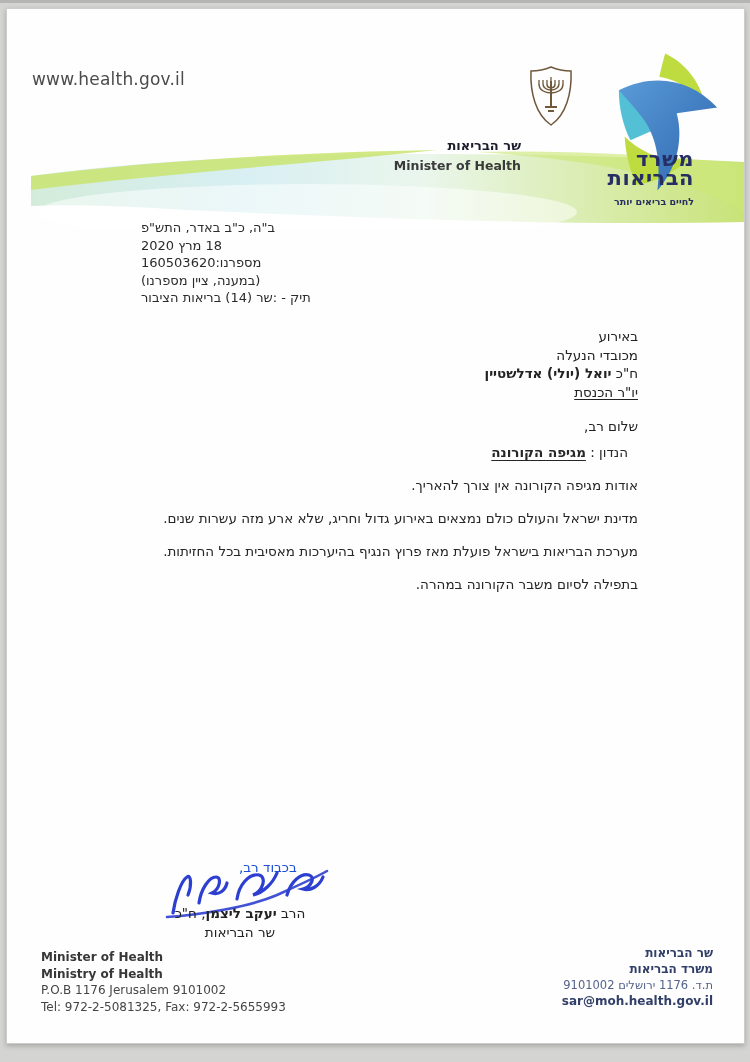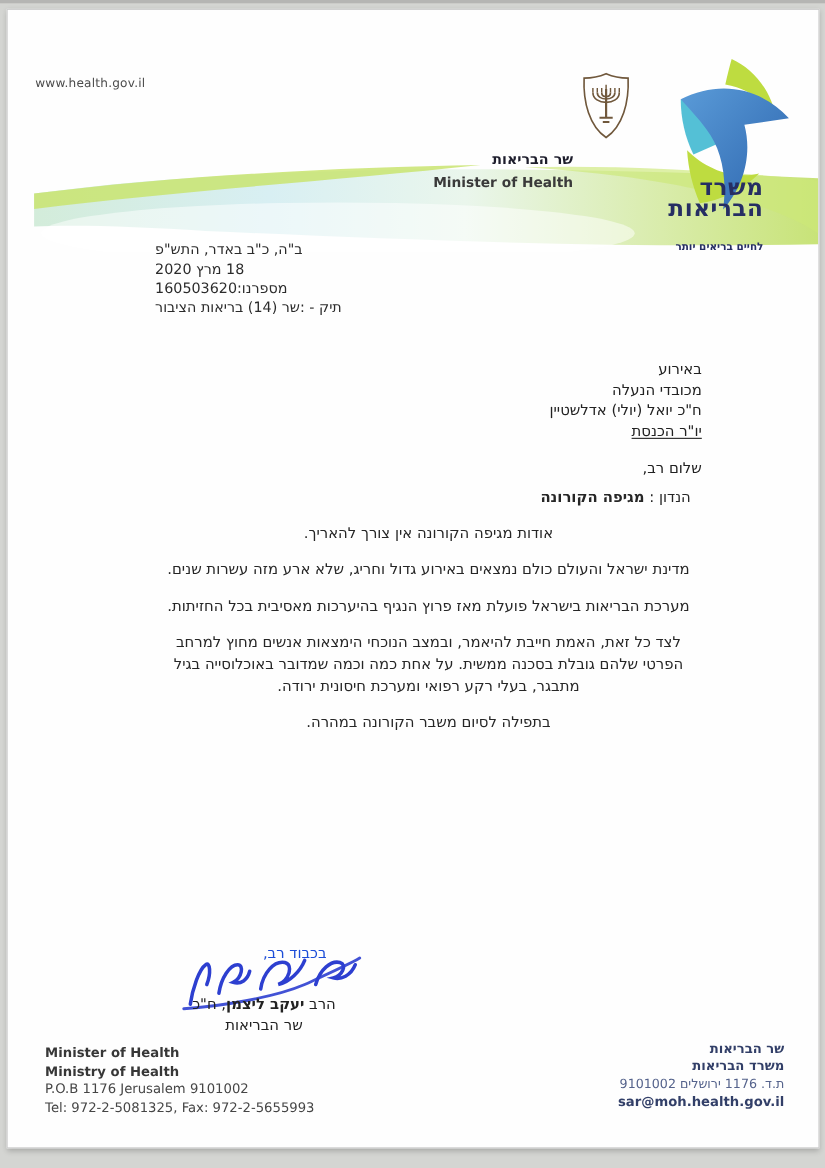--- a/index.html
+++ b/index.html
@@ -13,42 +13,42 @@
   .page{
     position:absolute;left:6px;top:8px;width:737px;height:1034px;
     background:#fefefe;border:1px solid #cccccc;
     box-shadow:0 2px 5px rgba(0,0,0,.22);
     overflow:hidden;
   }
   .abs{position:absolute;}
   .rtl{direction:rtl;}
   .pre{white-space:pre;}
 
-  .website{left:25px;top:60px;font-size:11px;color:#4b4b4b;letter-spacing:.2px;}
+  .website{left:25px;top:60px;font-size:17px;color:#4b4b4b;letter-spacing:.2px;}
 
-  .logo-text{right:50px;top:152px;text-align:right;color:#262e63;line-height:19px;}
+  .logo-text{right:50px;top:141px;text-align:right;color:#262e63;line-height:19px;}
   .logo-text .l1,.logo-text .l2{font-size:21px;font-weight:bold;letter-spacing:.5px;}
-  .logo-text .tagline{font-size:9.5px;margin-top:16px;font-weight:bold;}
+  .logo-text .tagline{font-size:9.5px;margin-top:4px;font-weight:bold;}
 
   .minister-labels{right:223px;top:129px;text-align:right;}
   .minister-he{font-size:13px;font-weight:bold;color:#1d1d2c;}
   .minister-en{font-size:12.5px;font-weight:bold;color:#3a3a3a;margin-top:5px;}
 
   .ref-block{left:134px;top:210px;font-size:13px;line-height:17.5px;color:#2b2b2b;text-align:left;width:270px;}
 
   .recipient{right:106px;top:318px;text-align:right;font-size:13.5px;line-height:18.5px;color:#222;}
-  .recipient .bold{font-weight:normal;}
+  .recipient .bold{font-weight:bold;}
   .recipient .underline{text-decoration:underline;text-underline-offset:2px;}
 
   .greeting{right:106px;top:409px;font-size:13.5px;color:#222;margin-left:37px;}
 
   .letter-body{left:134px;top:433px;width:497px;text-align:right;font-size:13.5px;line-height:20px;color:#262626;}
   .subject-line{margin:0 10px 13px 0;}
-  .subject-line .subject-text{font-weight:bold;text-underline-offset:2.5px;}
-  .letter-body p{margin:0 0 13px 0;text-align:center;}
+  .subject-line .subject-text{font-weight:bold;text-decoration:underline;text-underline-offset:2.5px;}
+  .letter-body p{margin:0 0 13px 0;}
 
   .closing-salutation{left:232px;top:850px;font-size:13.5px;color:#1d4ed8;}
   .signature-svg{left:152px;top:856px;}
   .signer-block{left:140px;top:895px;width:186px;text-align:center;font-size:13.5px;line-height:19px;color:#222;}
   .signer-block .bold{font-weight:bold;}
 
   .footer-left{left:34px;top:940px;font-size:12px;line-height:16.5px;color:#454545;text-align:left;}
   .footer-left .bold{font-weight:bold;color:#373737;}
   .footer-right{right:31px;top:936px;font-size:11.5px;line-height:16px;color:#55638c;text-align:right;}
   .footer-right .bold{font-weight:bold;color:#323f68;font-size:12px;}
@@ -109,38 +109,38 @@
 
   <div class="abs minister-labels">
     <div class="minister-he rtl">שר הבריאות</div>
     <div class="minister-en">Minister of Health</div>
   </div>
 
   <div class="abs ref-block" dir="rtl">
     <div>ב"ה, כ"ב באדר, התש"פ</div>
     <div>18 מרץ 2020</div>
     <div>מספרנו:160503620</div>
+    <div>(במענה, ציין מספרנו)</div>
     <div>תיק - :שר (14) בריאות הציבור</div>
   </div>
 
   <div class="abs recipient" dir="rtl">
     <div>באירוע</div>
     <div>מכובדי הנעלה</div>
     <div><span class="pre">ח"כ </span><span class="bold">יואל (יולי) אדלשטיין</span></div>
     <div class="underline">יו"ר הכנסת</div>
   </div>
 
   <div class="abs greeting" dir="rtl">שלום רב,</div>
 
   <div class="abs letter-body" dir="rtl">
     <div class="subject-line"><span>הנדון</span><span class="pre"> : </span><span class="subject-text">מגיפה הקורונה</span></div>
     <p>אודות מגיפה הקורונה אין צורך להאריך.</p>
     <p>מדינת ישראל והעולם כולם נמצאים באירוע גדול וחריג, שלא ארע מזה עשרות שנים.</p>
     <p>מערכת הבריאות בישראל פועלת מאז פרוץ הנגיף בהיערכות מאסיבית בכל החזיתות.</p>
-    <p>לצד כל זאת, האמת חייבת להיאמר, ובמצב הנוכחי הימצאות אנשים מחוץ למרחב הפרטי שלהם גובלת בסכנה ממשית. על אחת כמה וכמה שמדובר באוכלוסייה בגיל מתבגר, בעלי רקע רפואי ומערכת חיסונית ירודה.</p>
     <p>בתפילה לסיום משבר הקורונה במהרה.</p>
   </div>
 
   <div class="abs closing-salutation" dir="rtl">בכבוד רב,</div>
 
   <svg class="abs signature-svg" width="175" height="58" viewBox="0 0 175 58">
     <g stroke="#2d3fd0" fill="none" stroke-width="3.2" stroke-linecap="round">
       <path d="M14,48 C16,34 22,16 28,12 C32,9 33,20 29,30"></path>
       <path d="M40,38 C42,24 50,12 57,12 C63,12 61,24 53,28 C60,30 66,26 68,18"></path>
       <path d="M78,34 C80,20 90,8 100,10 C108,12 104,26 94,30 C104,28 114,18 118,8"></path>

